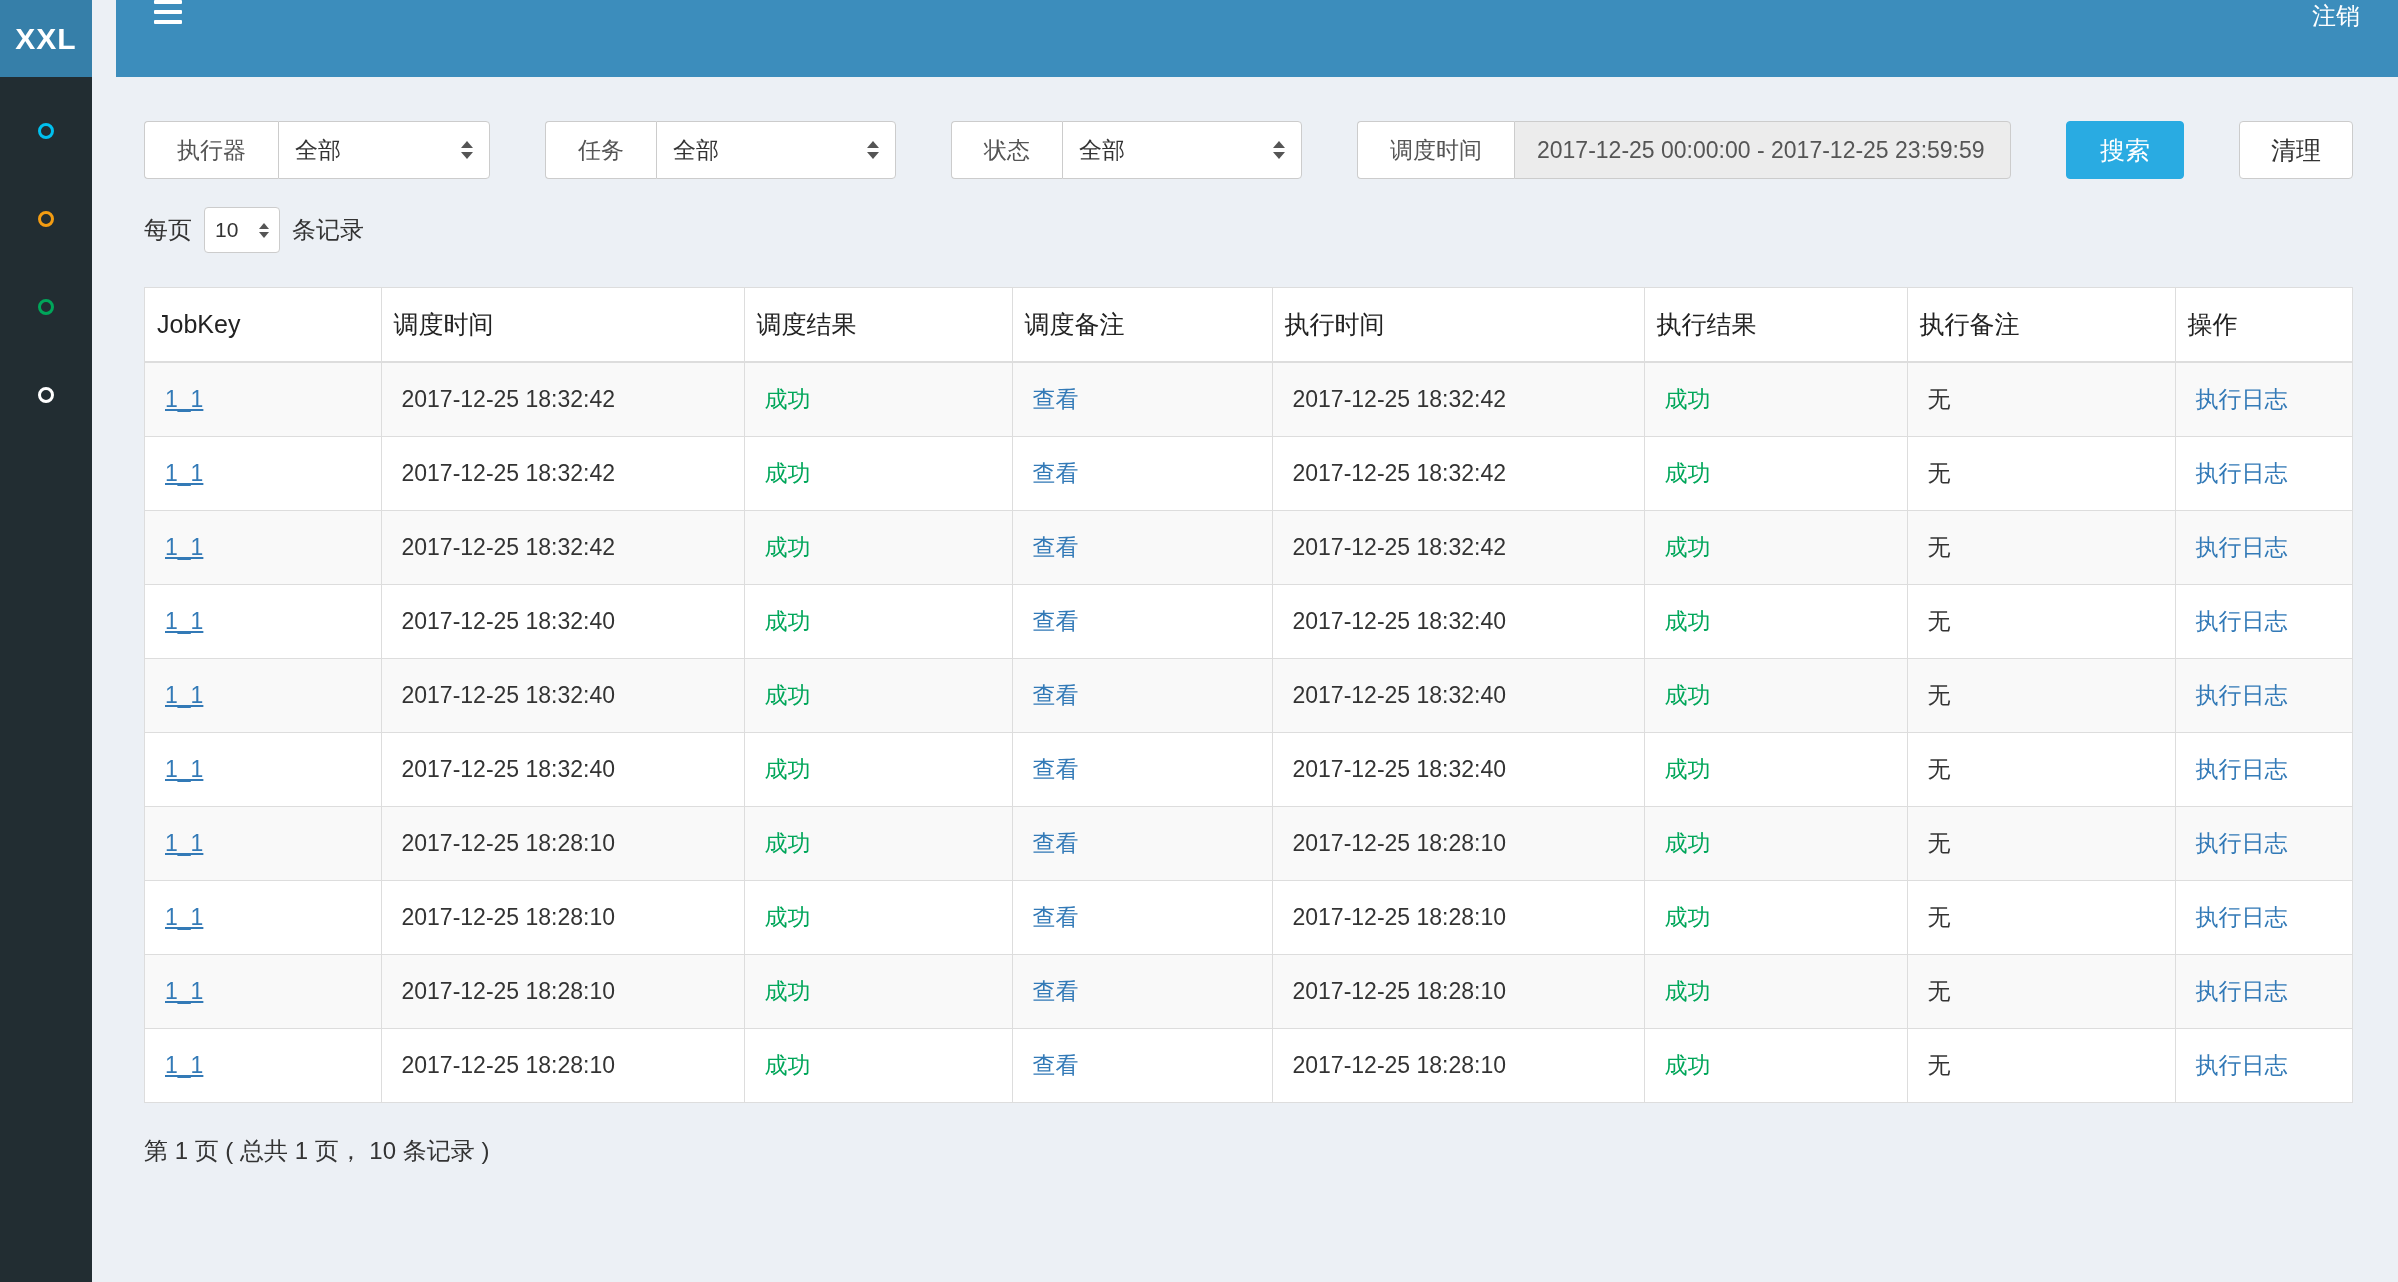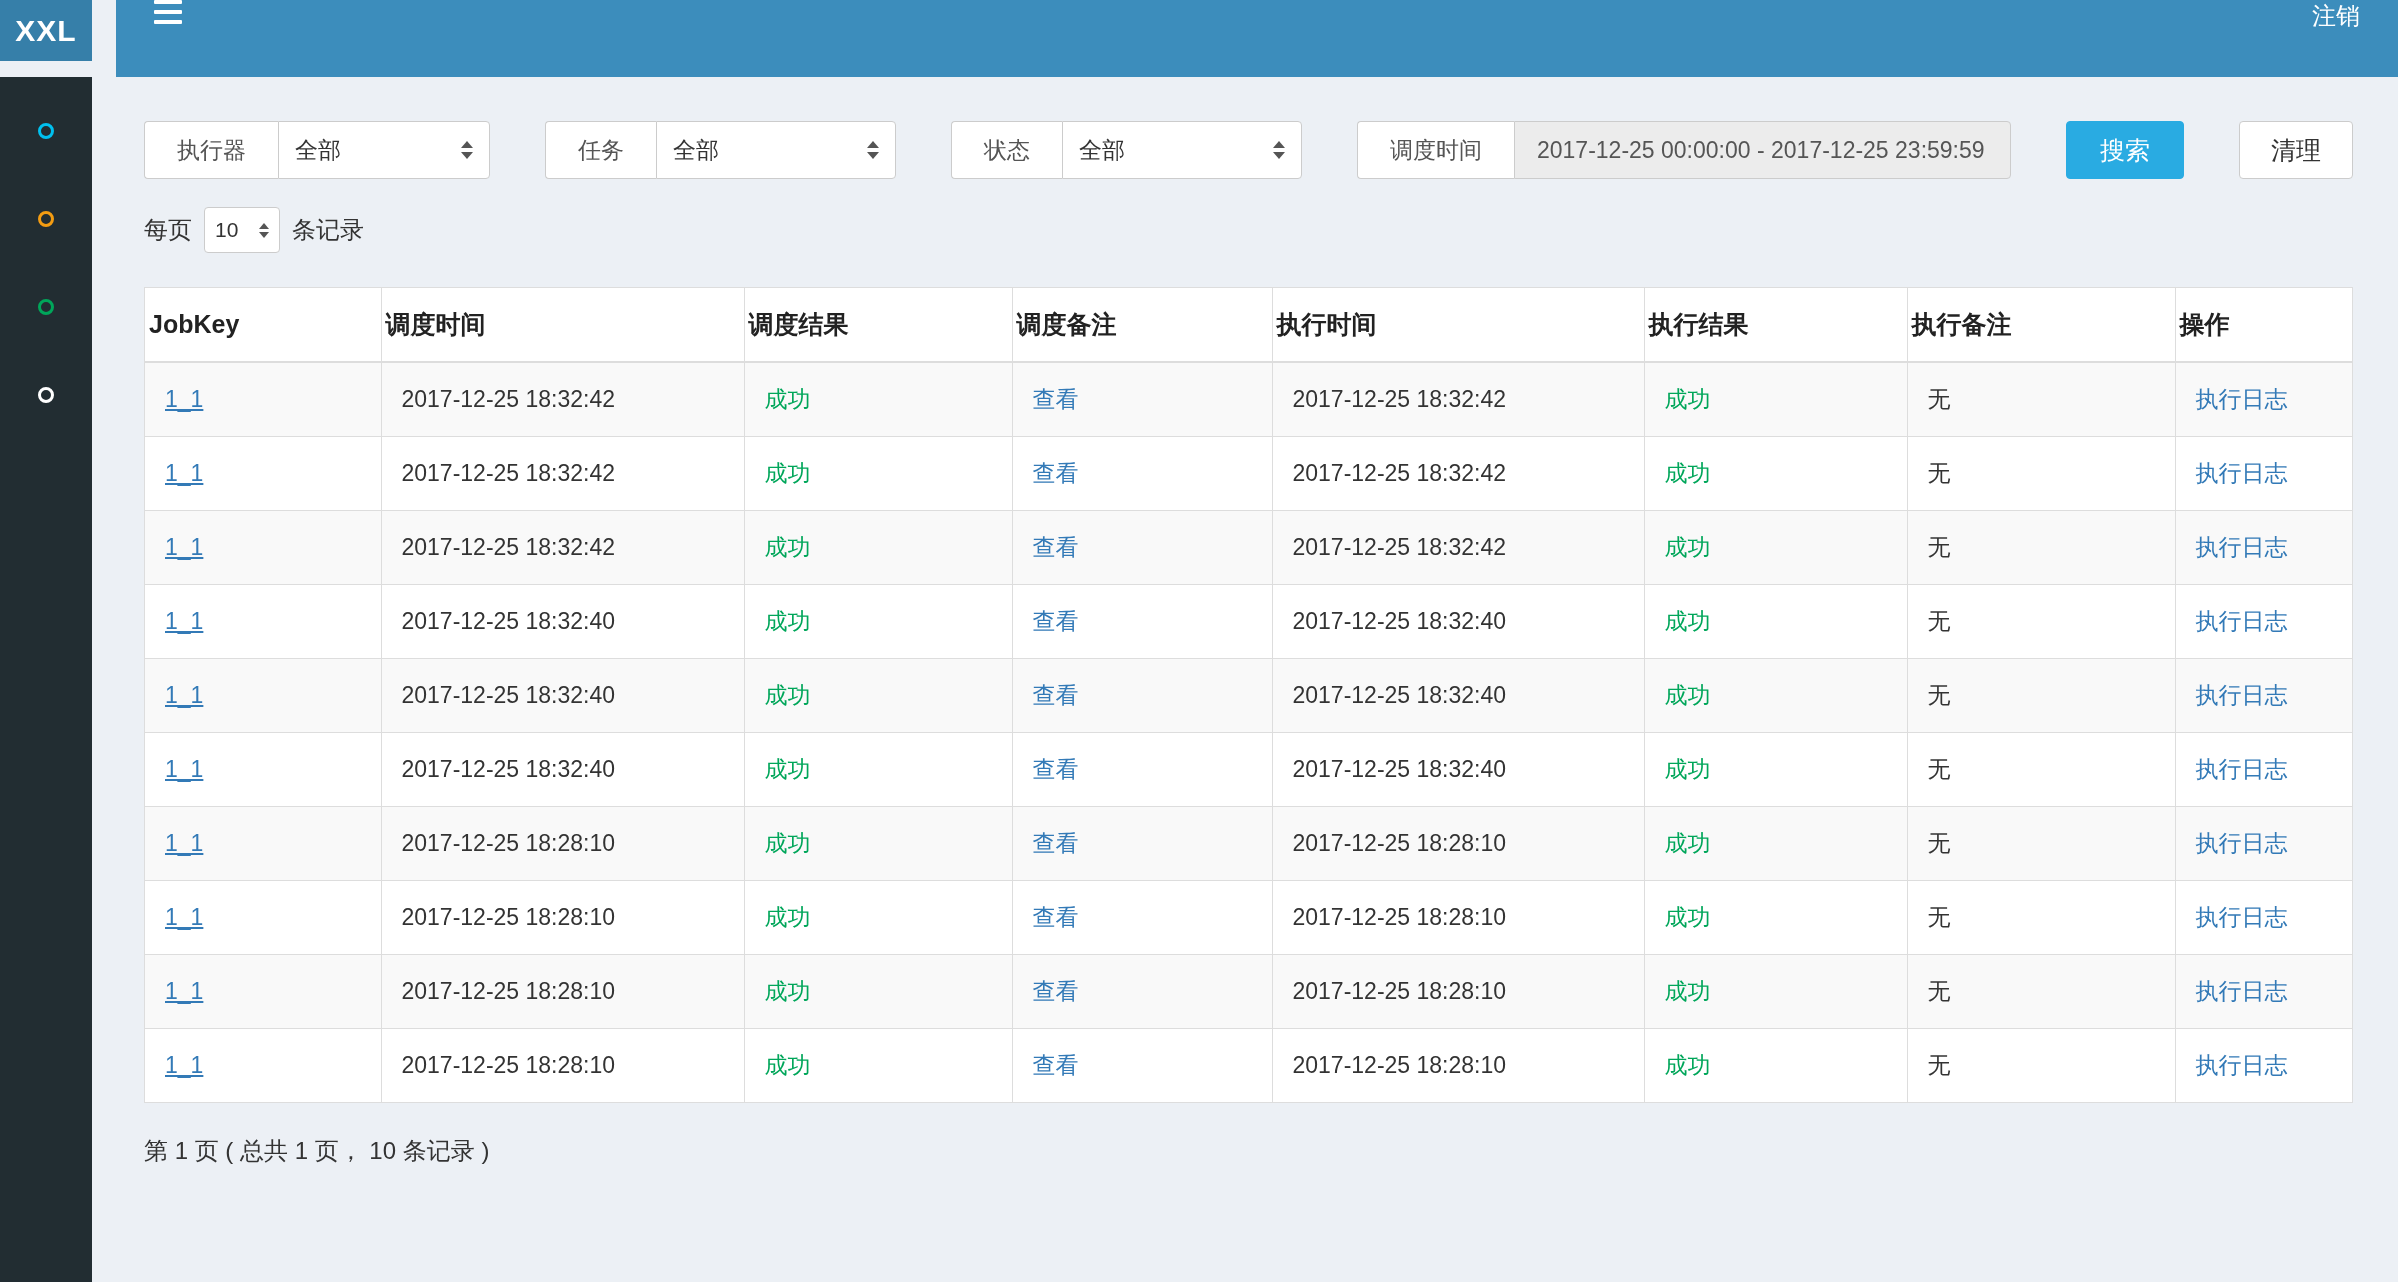--- a/index.html
+++ b/index.html
@@ -6,21 +6,21 @@
   html, body { background: #ecf0f5; }
   body {
     width: 2398px; height: 1282px; position: relative; overflow: hidden;
     font-family: "Liberation Sans", "DejaVu Sans", sans-serif;
     font-size: 23px; color: #333;
   }
 
   
   .navbar { height: 77px; display: flex; }
   .logo {
-    width: 92px; height: 61px; background: var(--logo-bg, #367fa9);
+    width: 92px; height: 77px; background: var(--logo-bg, #367fa9);
     color: #fff; display: flex; align-items: center; justify-content: center;
     font-size: 30px; font-weight: bold; cursor: pointer; letter-spacing: 1px;
   }
   .navbar-rest {
     flex: 1; background: var(--navbar-bg, #3c8dbc);
     display: flex; align-items: flex-start; justify-content: space-between; margin-left: 24px;
   }
   .hamburger { display: flex; flex-direction: column; gap: 6px; padding: 0 38px; cursor: pointer; }
   .hamburger .bar { width: 28px; height: 4px; background: #fff; border-radius: 1px; }
   .logout { color: #fff; font-size: 24px; padding-right: 38px; cursor: pointer; }
@@ -76,21 +76,21 @@
   .pagesize-select {
     height: 46px; width: 76px; background: #fff; border: 1px solid #ccc; border-radius: 4px;
     display: flex; align-items: center; justify-content: space-between; padding: 0 10px;
     font-size: 21px; cursor: pointer;
   }
 
   
   .table-panel { background: #fff; border: 1px solid #ddd; }
   table { width: 100%; border-collapse: collapse; table-layout: fixed; }
   th {
-    height: 74px; text-align: left; padding: 0 4px; font-size: 25px; font-weight: 700;
+    height: 74px; text-align: left; padding: 0 12px; font-size: 25px; font-weight: 400;
     border-bottom: 2px solid #ddd; border-left: 1px solid #ddd; background: #fff; color: #222;
   }
   th:first-child { border-left: 0; }
   td {
     height: 74px; padding: 0 20px; font-size: 23px;
     border-top: 1px solid #ddd; border-left: 1px solid #ddd; color: #333;
   }
   td:first-child { border-left: 0; }
   tbody tr:nth-child(odd) { background: #f9f9f9; }
   tbody tr:nth-child(even) { background: #fff; }

